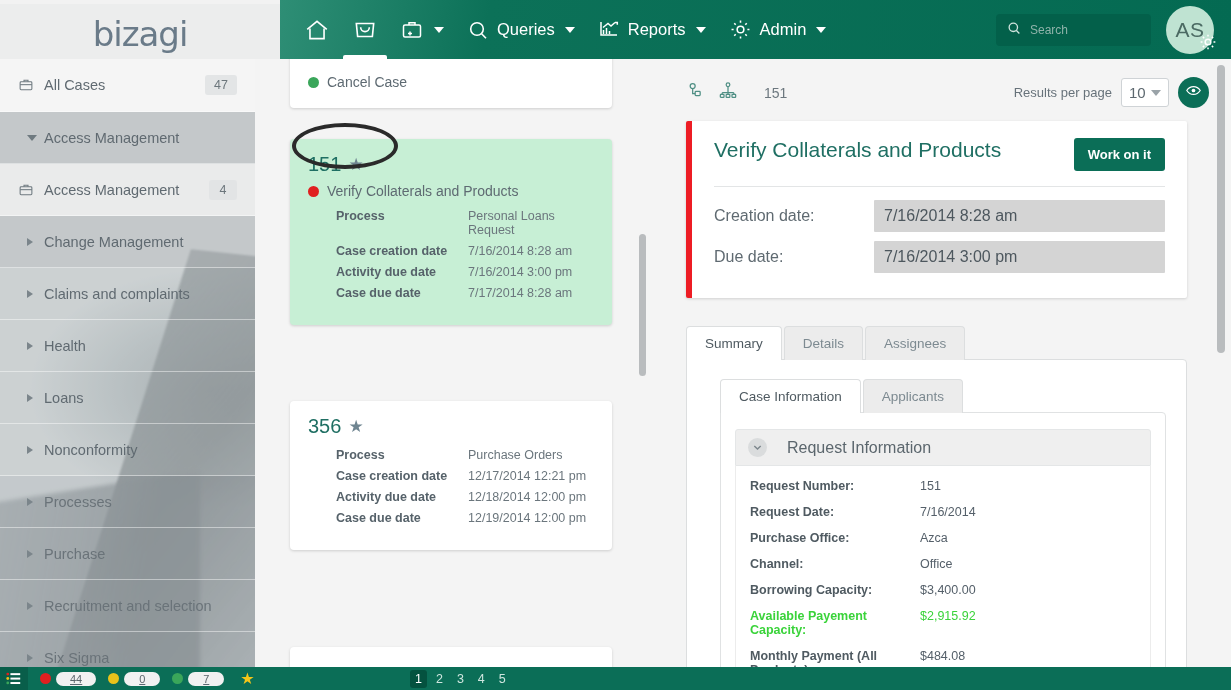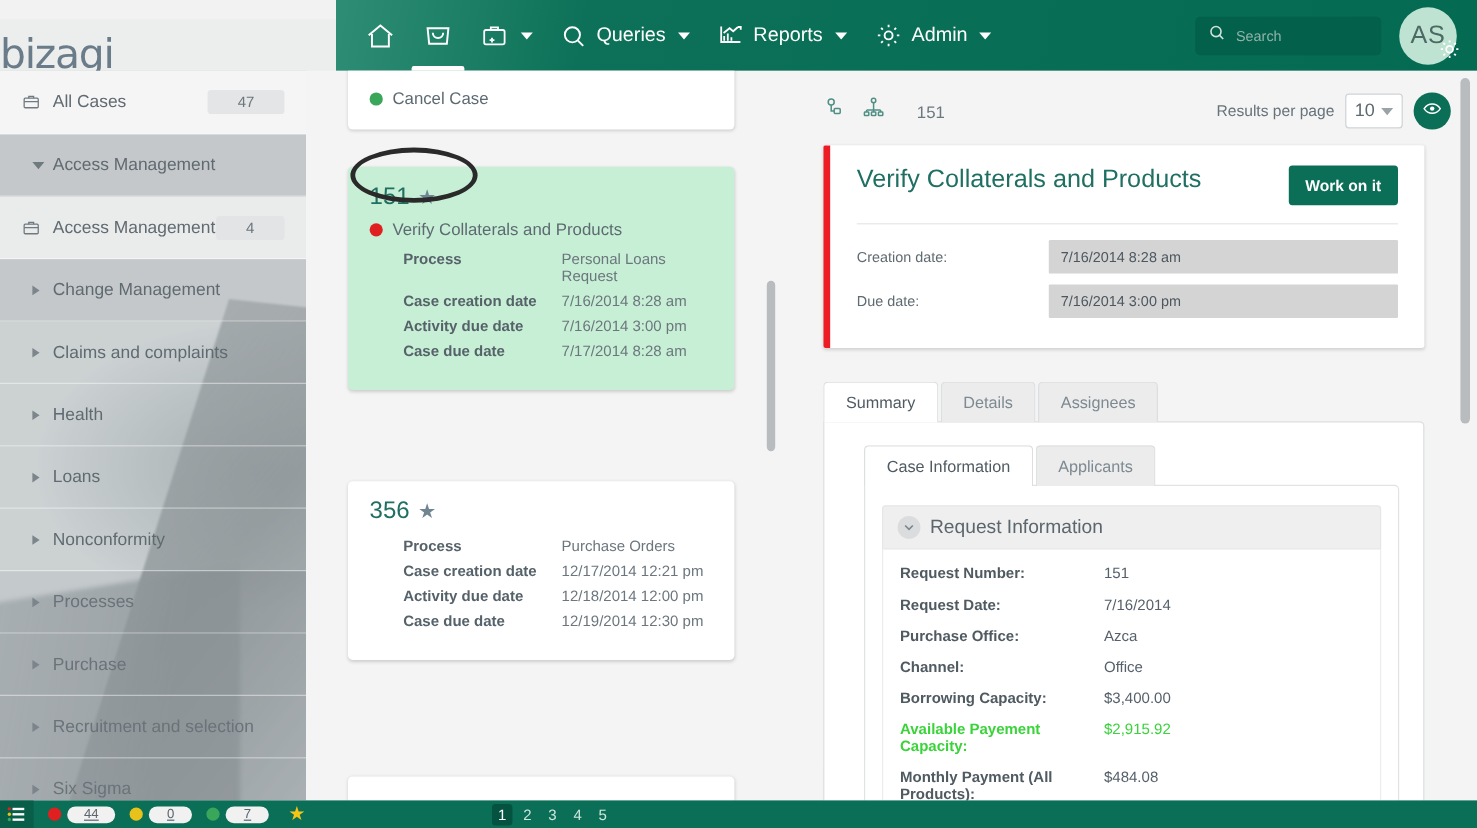--- a/index.html
+++ b/index.html
@@ -6,22 +6,22 @@
   html, body {
     width: 1231px; height: 690px; overflow: hidden;
     font-family: "Liberation Sans", sans-serif;
     background: #f2f2f2; color: #5b6770;
   }
   .app { position: relative; width: 1231px; height: 690px; }
 
   
   .topbar { position: absolute; top: 0; left: 0; width: 1231px; height: 59px; }
   .logo-zone {
-    position: absolute; left: 0; top: 16px; width: 280px; height: 59px;
-    background: #eceded; display: flex; align-items: center; 
+    position: absolute; left: 0; top: 4px; width: 280px; height: 59px;
+    background: #eceded; display: flex; align-items: center; justify-content: center;
   }
   .logo-text {
     font-size: 34px; font-weight: 400; letter-spacing: -1px; color: #6a7b89;
     font-family: "DejaVu Sans", sans-serif;
   }
   .nav-zone {
     position: absolute; left: 280px; top: 0; width: 951px; height: 59px;
     background: linear-gradient(100deg,#2e8e75 0%, #0c7158 22%, #046a52 100%);
     display: flex; align-items: center;
   }
@@ -86,21 +86,21 @@
   .side-row.first { background: #f5f5f5; height: 53px; }
   .side-row.light { background: rgba(245,245,245,.78); }
   .side-row.dim   { background: rgba(196,200,202,.55); }
   .side-row.ghost { background: rgba(222,225,226,.35); }
   .side-row.fade  { background: rgba(200,205,207,.30); color:#6a7379; }
   .side-row .sicon { width: 26px; flex: 0 0 26px; display:flex; align-items:center; }
   .side-row .tri   { width: 26px; flex: 0 0 26px; display:flex; align-items:center; padding-left:9px;}
   .side-label { flex: 1 1 auto; }
   .side-count {
     background: rgba(226,228,229,.95); color: #6c767c; border-radius: 3px;
-    font-size: 12.5px; padding: 3px 25px; min-width: 28px; text-align:center;
+    font-size: 12.5px; padding: 3px 9px; min-width: 28px; text-align:center;
   }
   .tri-right { width:0;height:0;border-top:4.5px solid transparent;border-bottom:4.5px solid transparent;border-left:6px solid #7b858b;}
   .tri-down  { width:0;height:0;border-left:5px solid transparent;border-right:5px solid transparent;border-top:6px solid #6f7a80;}
 
   
   .midcol {
     position: absolute; left: 255px; top: 59px; width: 400px; height: 608px;
     background: #f4f4f4; overflow: hidden;
   }
   .card {
@@ -147,21 +147,21 @@
     position: relative;
   }
   .dc-head { display: flex; align-items: flex-start; }
   .dc-title { font-size: 21px; color: #1f6f63; flex: 1 1 auto; }
   .work-btn {
     background: #0b6e57; color:#fff; font-size: 13px; font-weight: bold;
     padding: 9px 14px; border-radius: 3px; border: none; cursor: pointer;
     font-family: "Liberation Sans", sans-serif;
   }
   .dc-sep { border-top: 1px solid #e3e5e6; margin: 15px 0 13px; }
-  .dc-row { display: flex; align-items: center; margin-bottom: 9px; font-size: 12px; }
+  .dc-row { display: flex; align-items: center; margin-bottom: 9px; font-size: 16px; }
   .dc-k { width: 160px; flex: 0 0 160px; color: #5f6a71; }
   .dc-v { flex: 1 1 auto; background: #d4d4d4; color: #4d575e; padding: 7px 10px; border-radius: 1px; }
 
   .tabs-outer { margin: 28px 44px 0 31px; position: relative; }
   .tabrow { display: flex; align-items: flex-end; }
   .tab {
     padding: 9px 18px; font-size: 13.5px; color: #7d8a91; background: #ececec;
     border: 1px solid #dcdedf; border-bottom: none; border-radius: 4px 4px 0 0;
     margin-right: 2px; cursor: pointer;
   }
@@ -170,21 +170,21 @@
     background: #fff; border: 1px solid #dcdedf; border-radius: 0 4px 4px 4px;
     margin-top: -1px; padding: 19px 20px 10px 20px; min-height: 300px;
   }
   .tabs-inner { margin: 0 0 0 13px; }
   .tabpanel2 {
     background: #fff; border: 1px solid #e0e2e3; border-radius: 0 4px 4px 4px;
     margin-top: -1px; padding: 16px 14px 10px 14px;
   }
   .section-head {
     background: #efefef; border: 1px solid #e4e6e7; border-radius: 3px 3px 0 0;
-    display: flex; align-items: center; gap: 8px; padding: 8px 12px;
+    display: flex; align-items: center; gap: 20px; padding: 8px 12px;
     font-size: 16px; color: #5b666d;
   }
   .chev-circle {
     width: 19px; height: 19px; border-radius: 50%; background: #dadcdd;
     display:flex; align-items:center; justify-content:center;
   }
   .section-body { border: 1px solid #ececec; border-top: none; padding: 13px 14px 6px 14px; }
   .f-row { display: flex; margin-bottom: 12px; font-size: 12.5px; }
   .f-k { width: 170px; flex: 0 0 170px; font-weight: bold; color: #4f5a61; }
   .f-v { flex: 1 1 auto; color: #55606a; }
@@ -451,21 +451,21 @@
           <div class="trow">
             <span class="k">Case creation date</span>
             <span class="v">12/17/2014 12:21 pm</span>
           </div>
           <div class="trow">
             <span class="k">Activity due date</span>
             <span class="v">12/18/2014 12:00 pm</span>
           </div>
           <div class="trow">
             <span class="k">Case due date</span>
-            <span class="v">12/19/2014 12:30 pm</span>
+            <span class="v">12/19/2014 12:00 pm</span>
           </div>
         </div>
     </div>
 
     <div class="card" style="top:588px; height:60px;"></div>
 
     <div class="mid-scroll"></div>
   </div>
 
   <div class="rightcol">

